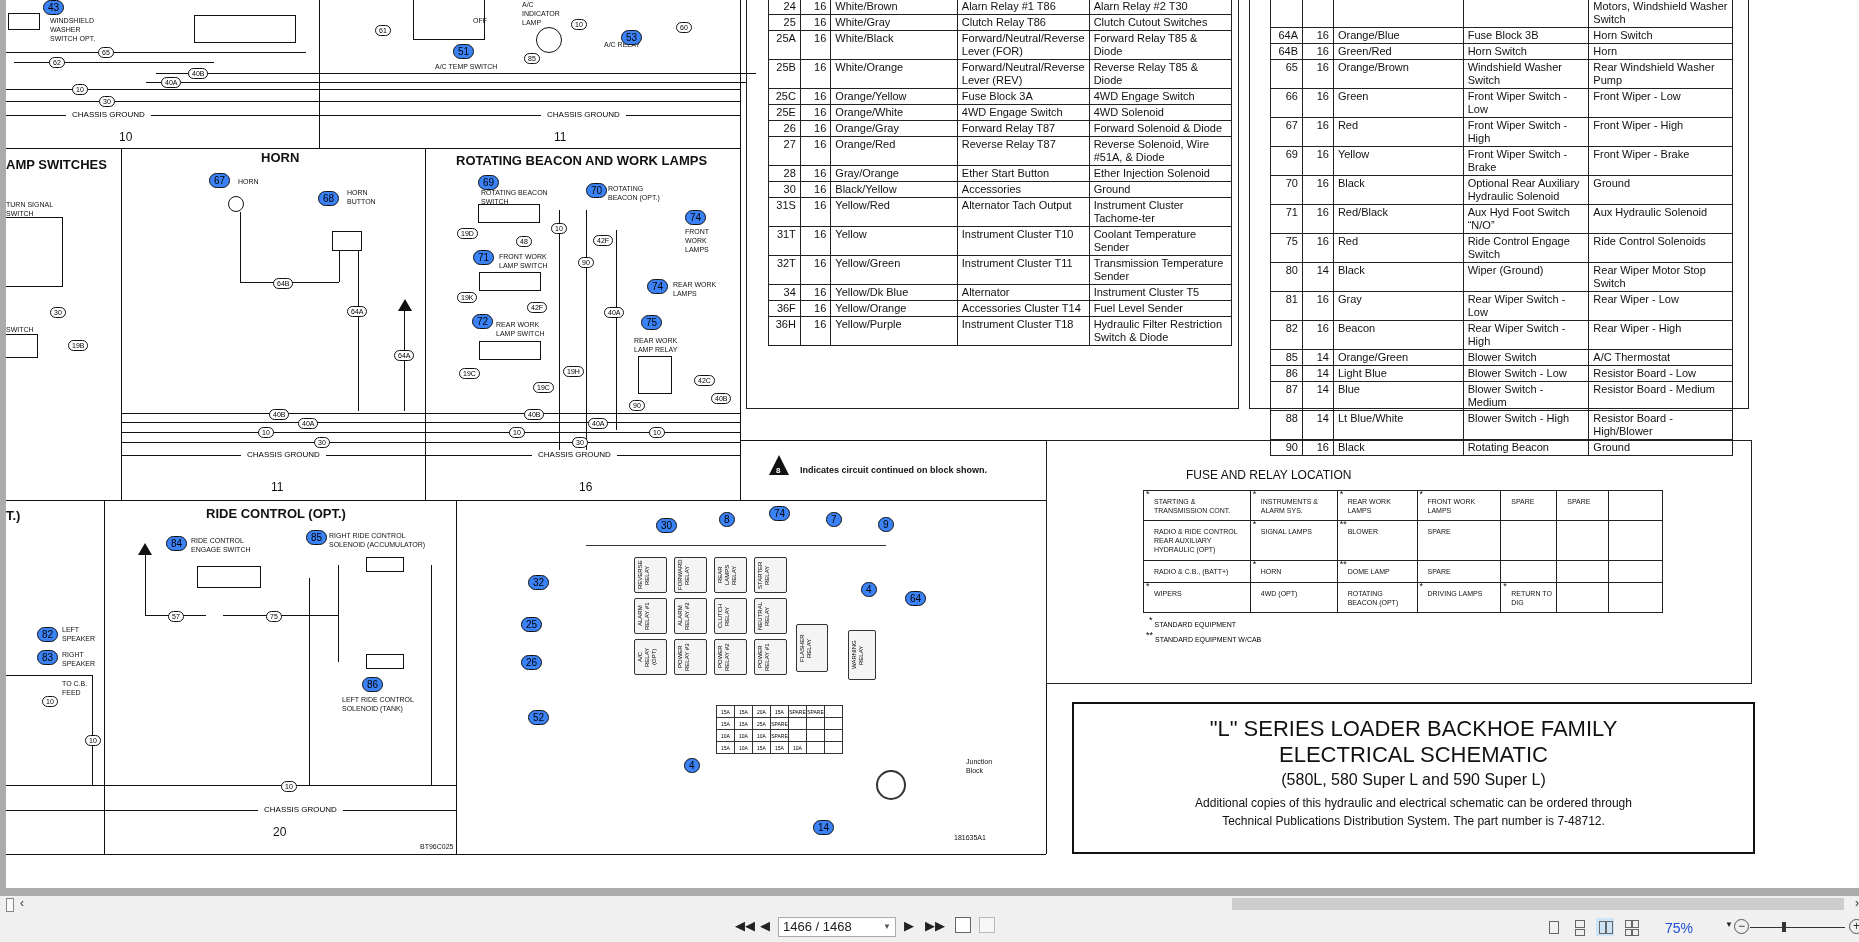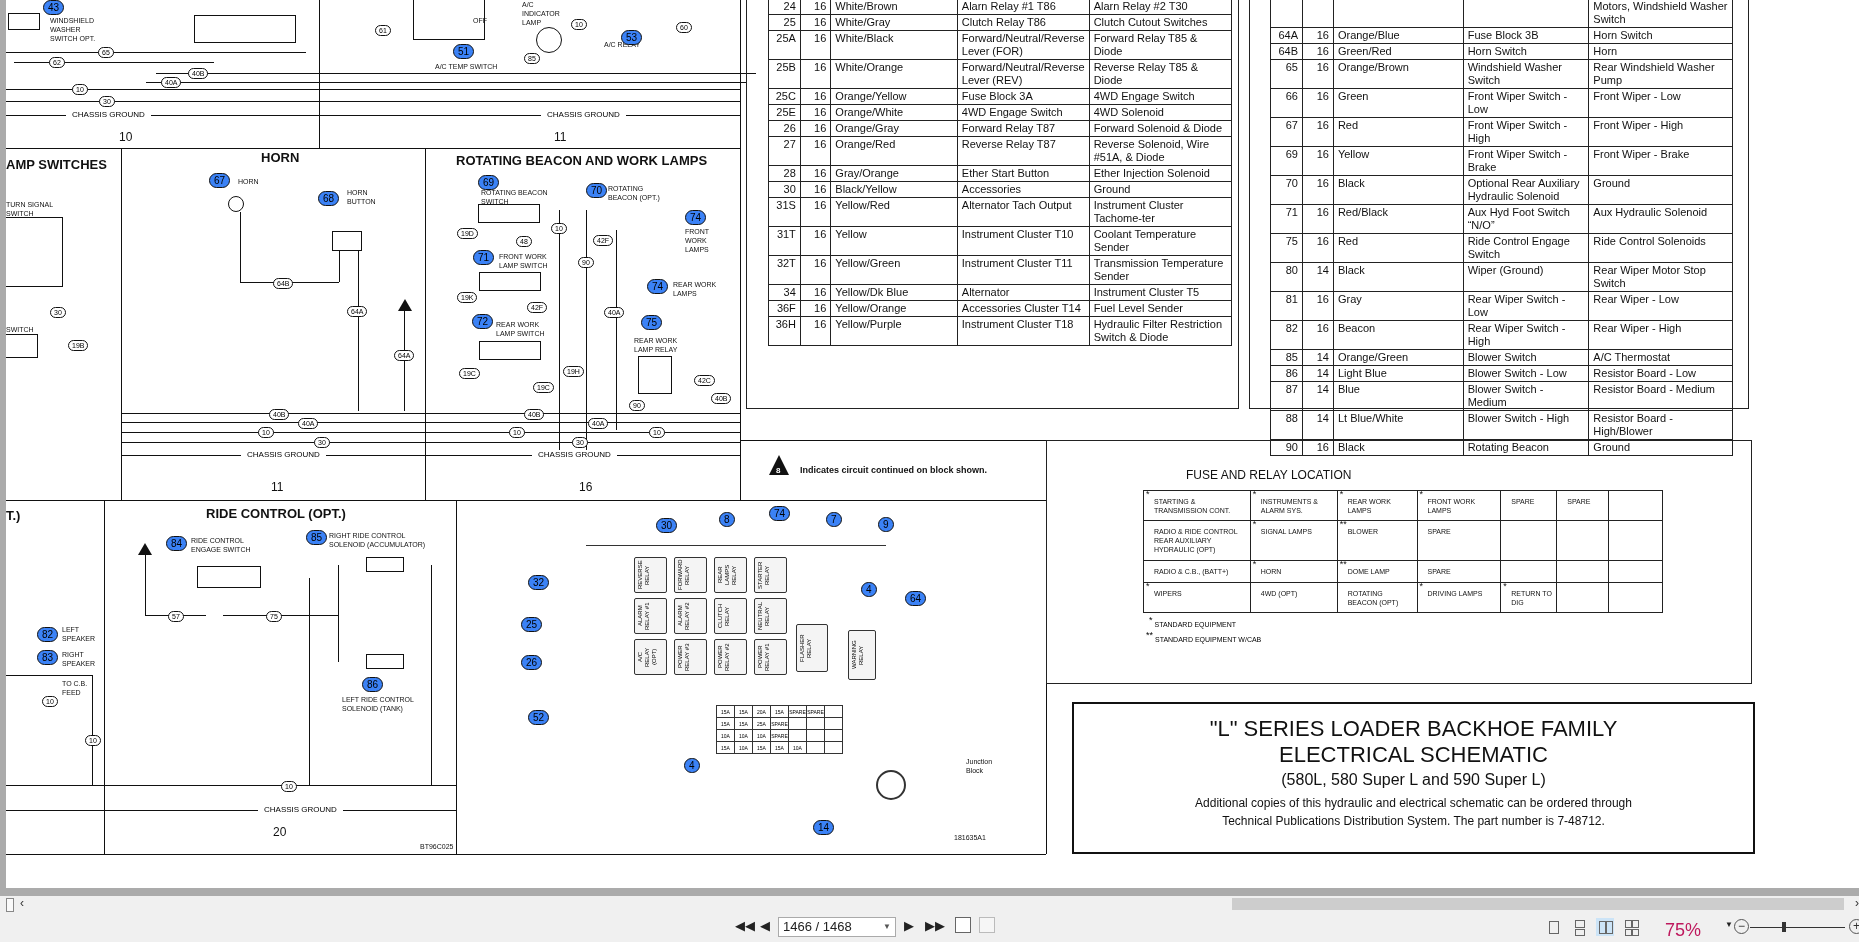--- a/index.html
+++ b/index.html
@@ -39,21 +39,21 @@
   #hscroll .arrL { position: absolute; left: 20px; top: 0; font-size: 12px; color: #333; }
   #hscroll .arrR { position: absolute; right: 0; top: 0; font-size: 12px; color: #333; }
   #hscroll .corner { position: absolute; left: 6px; top: 2px; width: 8px; height: 14px; border: 1px solid #888; background: #fafafa; }
   #statusbar { position: absolute; left: 0; top: 912px; width: 1859px; height: 30px; background: #f0f0f0; }
   .sb-btn { position: absolute; top: 6px; font-size: 13px; color: #222; cursor: pointer; }
   #page-box { position: absolute; left: 778px; top: 5px; width: 118px; height: 20px; border: 1px solid #aaa; background: #fff; font-size: 13px; line-height: 18px; padding-left: 4px; color: #222; }
   #page-box .dd { position: absolute; right: 4px; top: 0; font-size: 8px; color: #555; }
   .view-ico { position: absolute; top: 6px; width: 18px; height: 18px; border: 1px solid transparent; }
   .view-ico.active { background: #cce4f7; }
   .view-ico i { position: absolute; border: 1px solid #666; }
-  #zoom-val { position: absolute; left: 1665px; top: 8px; font-size: 18px; color: #be185d; }
+  #zoom-val { position: absolute; left: 1665px; top: 8px; font-size: 14px; color: #1d4ed8; }
   #zoom-slider { position: absolute; left: 1750px; top: 15px; width: 95px; height: 1px; background: #333; }
   #zoom-thumb { position: absolute; left: 1782px; top: 10px; width: 4px; height: 10px; background: #333; }
   .circ-btn { position: absolute; top: 7px; width: 15px; height: 15px; border: 1px solid #555; border-radius: 50%; font-size: 12px; line-height: 12px; text-align: center; color: #333; }
 </style>
 </head>
 <body>
 
 <div id="viewer">
   <div id="page">
 

